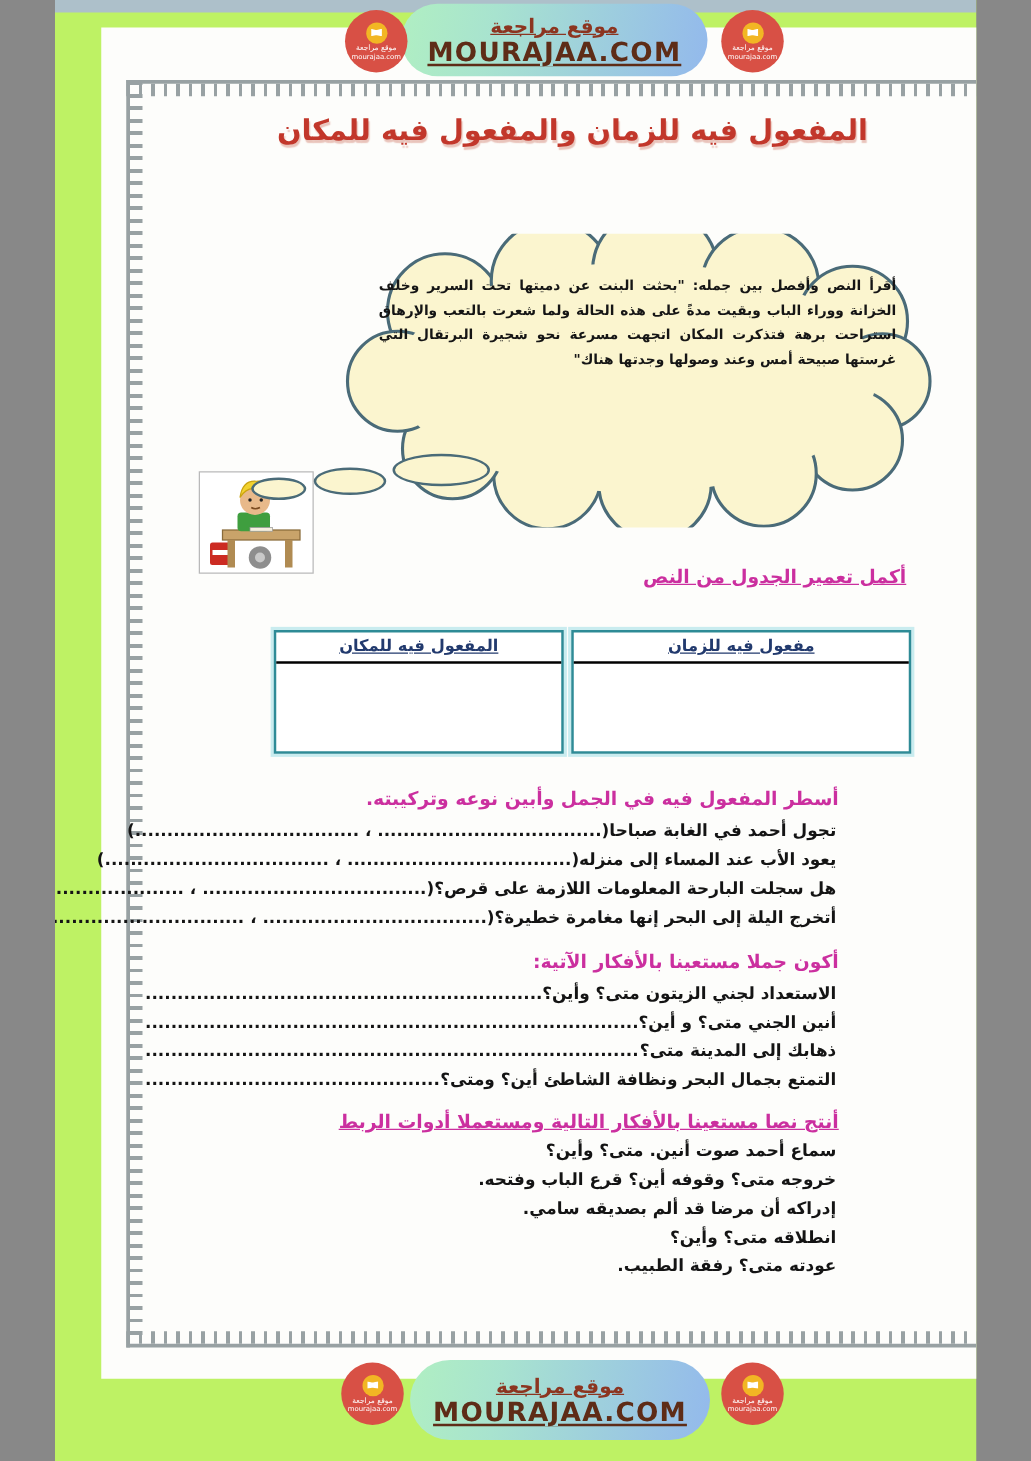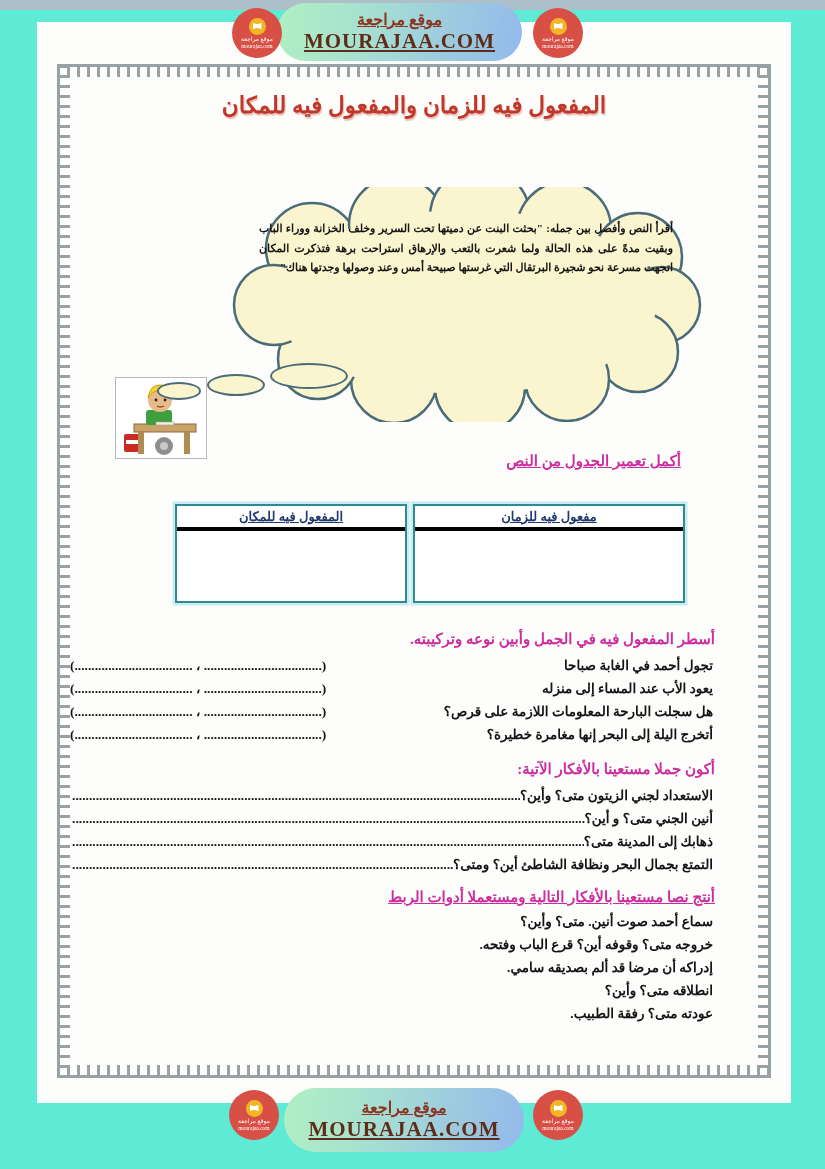--- a/index.html
+++ b/index.html
@@ -1,19 +1,19 @@
 <!DOCTYPE html>
 <html lang="ar"><head>
 <meta charset="utf-8">
 <style>
   * { margin:0; padding:0; box-sizing:border-box; }
   body { background:#888; font-family:"DejaVu Sans","Liberation Sans",sans-serif; }
   .canvas {
-    position:relative; width:825px; height:1169px; margin:0 auto;
-    background:#5eead4; overflow:hidden;font-family:Liberation Serif, serif;
+    position:relative; width:737px; height:1169px; margin:0 auto;
+    background:#bef264; overflow:hidden;
   }
   .top-strip { position:absolute; left:0; top:0; width:100%; height:10px; background:#adc0ca; }
 
   
   .pill {
     position:absolute; border-radius:34px;
     background:linear-gradient(100deg,#b0efc2 0%,#a8e3cf 30%,#93b9ec 100%);
     display:flex; flex-direction:column; align-items:center; justify-content:center;
     z-index:30;
   }
@@ -77,21 +77,21 @@
   }
   .slot { letter-spacing:0.5px; font-weight:bold; }
   .dots-fill { flex:1; overflow:hidden; direction:ltr; text-align:left; margin-left:2px; }
 
   
   .grammar-table { position:absolute; left:175px; top:504px; width:510px; display:flex; direction:rtl; gap:6px; }
   .g-col { border:2px solid #2e8b96; box-shadow:0 0 0 2.5px #c9ecef; background:#fff; }
   .g-col-time  { width:272px; }
   .g-col-place { flex:1; }
   .g-head {
-    height:25px; border-bottom:4px solid #000000; display:flex; align-items:center; justify-content:center;
+    height:25px; border-bottom:2px solid #000000; display:flex; align-items:center; justify-content:center;
     color:#223a6e; font-weight:bold; font-size:13px; text-decoration:underline; direction:rtl;
   }
   .g-body { height:70px; }
 </style>
 </head>
 <body>
 
 <div class="canvas">
   <div class="top-strip"></div>
 

